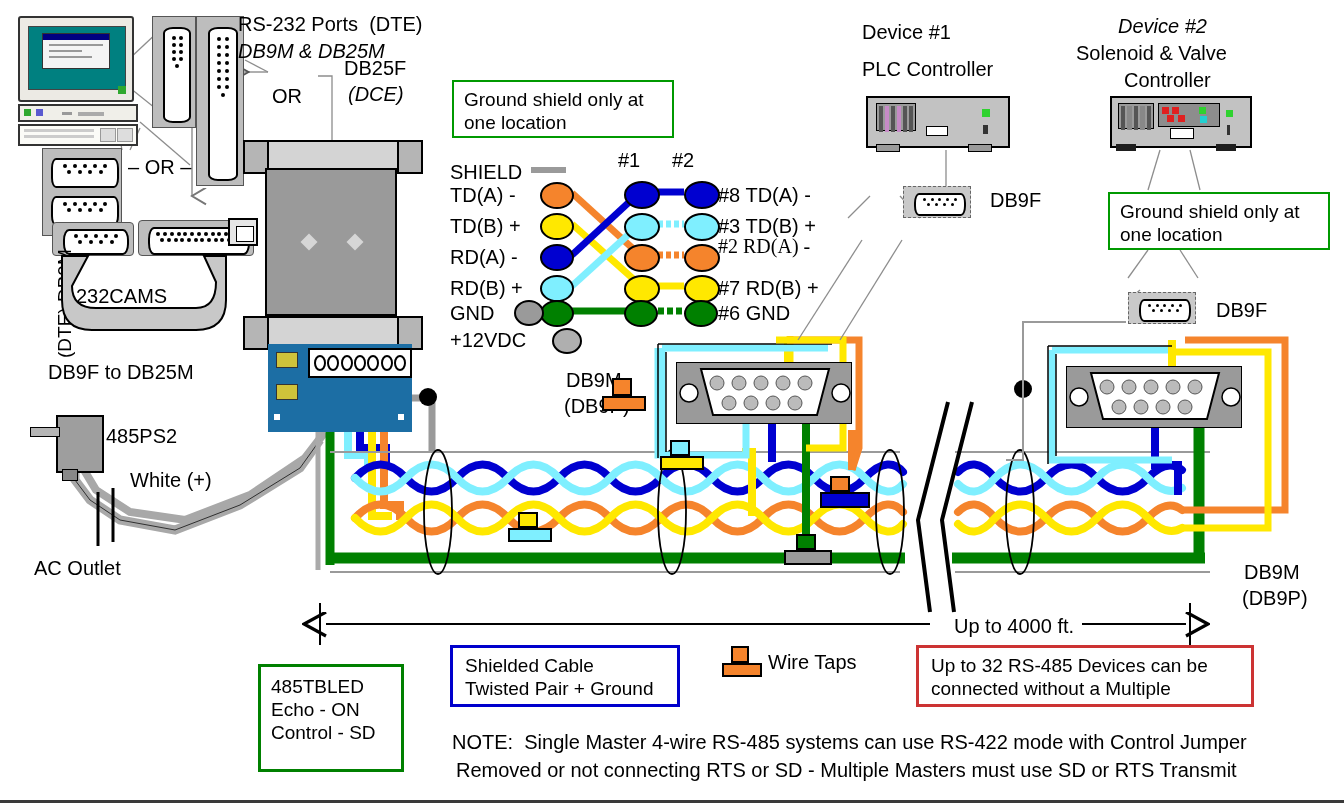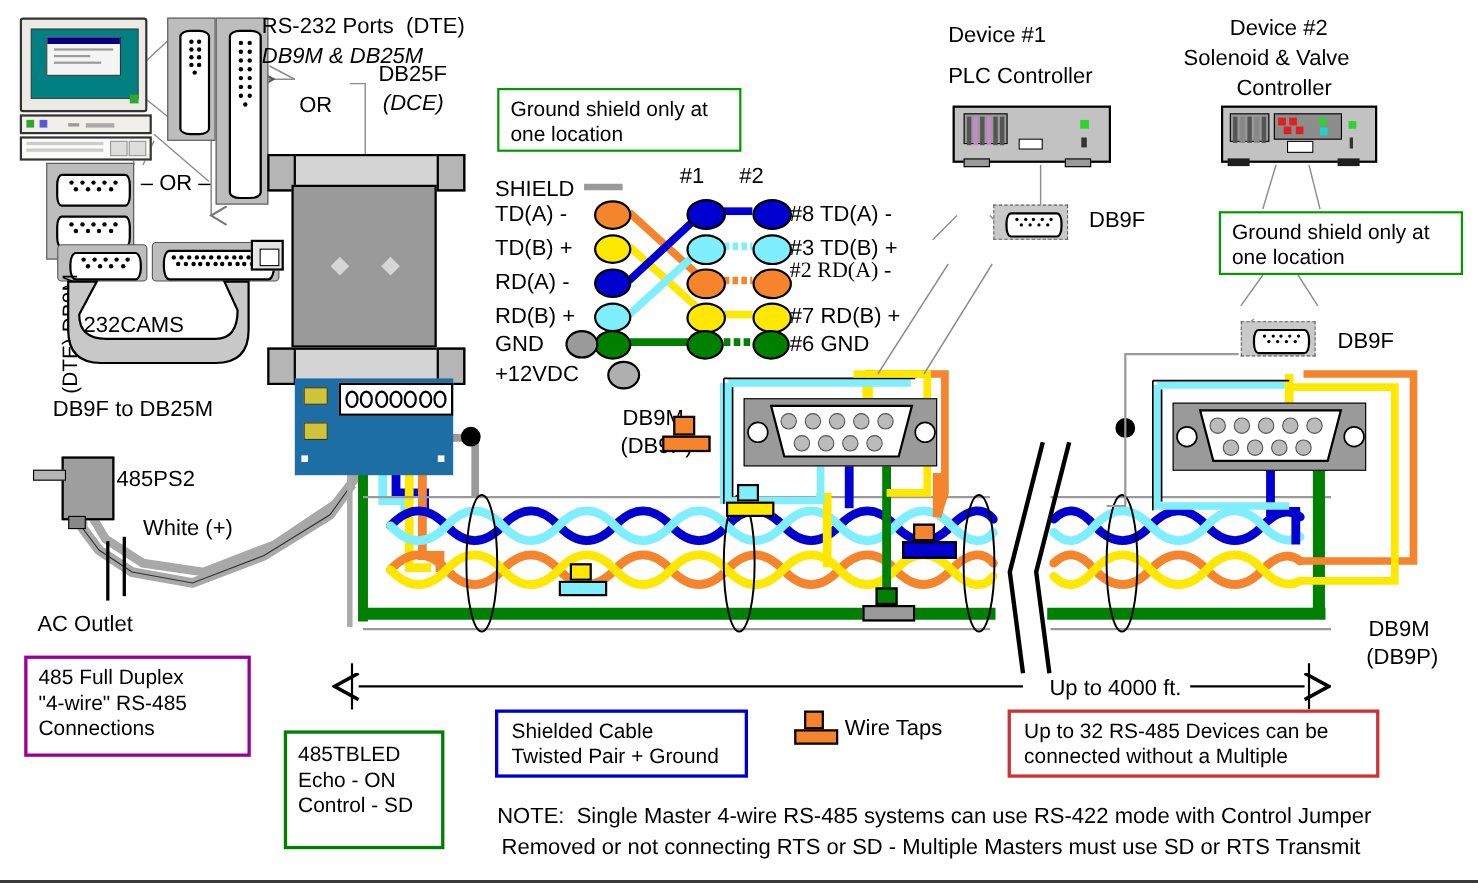--- a/index.html
+++ b/index.html
@@ -546,21 +546,21 @@
           <span style="flex:1;background:#555"></span>
       </div>
     </div>
     <div style="position:absolute;left:926px;top:126px;width:20px;height:8px;background:#fff;border:1px solid #000;"></div>
     <div style="position:absolute;left:982px;top:109px;width:8px;height:8px;background:#2fd22f;"></div>
     <div style="position:absolute;left:983px;top:125px;width:5px;height:9px;background:#333;"></div>
     <div style="position:absolute;left:876px;top:144px;width:22px;height:6px;background:#9a9a9a;border:1px solid #000;"></div>
     <div style="position:absolute;left:968px;top:144px;width:22px;height:6px;background:#9a9a9a;border:1px solid #000;"></div>
   </div>
 
-  <div class="t lg" style="left:1118px;top:14px;">Device #2</div>
+  <div class="t lg" style="left:1118px;top:14px;font-style:italic;">Device #2</div>
   <div class="t lg" style="left:1076px;top:41px;">Solenoid &amp; Valve</div>
   <div class="t lg" style="left:1124px;top:68px;text-align:right;">Controller</div>
 
   <div>
     <div style="position:absolute;left:1110px;top:96px;width:138px;height:48px;background:#c2c2c2;border:2px solid #000;"></div>
     <div style="position:absolute;left:1118px;top:103px;width:34px;height:24px;background:#9a9a9a;border:1px solid #000;">
       <div style="display:flex;height:100%;gap:2px;padding:2px;">
         <span style="flex:1;background:#555"></span>
           <span style="flex:1;background:#888"></span>
           <span style="flex:1;background:#555"></span>
@@ -680,25 +680,20 @@
   </div>
   <div style="position:absolute;left:820px;top:476px;">
     <div style="width:16px;height:12px;background:#F5842C;border:2px solid #000;margin-left:10px;"></div>
     <div style="width:46px;height:12px;background:#0000D0;border:2px solid #000;"></div>
   </div>
   <div style="position:absolute;left:784px;top:534px;">
     <div style="width:16px;height:12px;background:#008000;border:2px solid #000;margin-left:12px;"></div>
     <div style="width:44px;height:11px;background:#9a9a9a;border:2px solid #000;"></div>
   </div>
 
-  <div class="box" style="left:22px;top:596px;width:206px;height:92px;border:3px solid #990099;padding:6px 10px;">
-    <span class="t">485 Full Duplex</span>
-    <span class="t">"4-wire" RS-485</span>
-    <span class="t">Connections</span>
-  </div>
 
   <div class="box" style="left:258px;top:664px;width:146px;height:108px;border:3px solid #008000;padding:8px 10px;">
     <span class="t">485TBLED</span>
     <span class="t">Echo - ON</span>
     <span class="t">Control - SD</span>
   </div>
 
   <div class="box" style="left:450px;top:645px;width:230px;height:62px;border:3px solid #0000CC;padding:6px 12px;">
     <span class="t">Shielded Cable</span>
     <span class="t">Twisted Pair + Ground</span>

